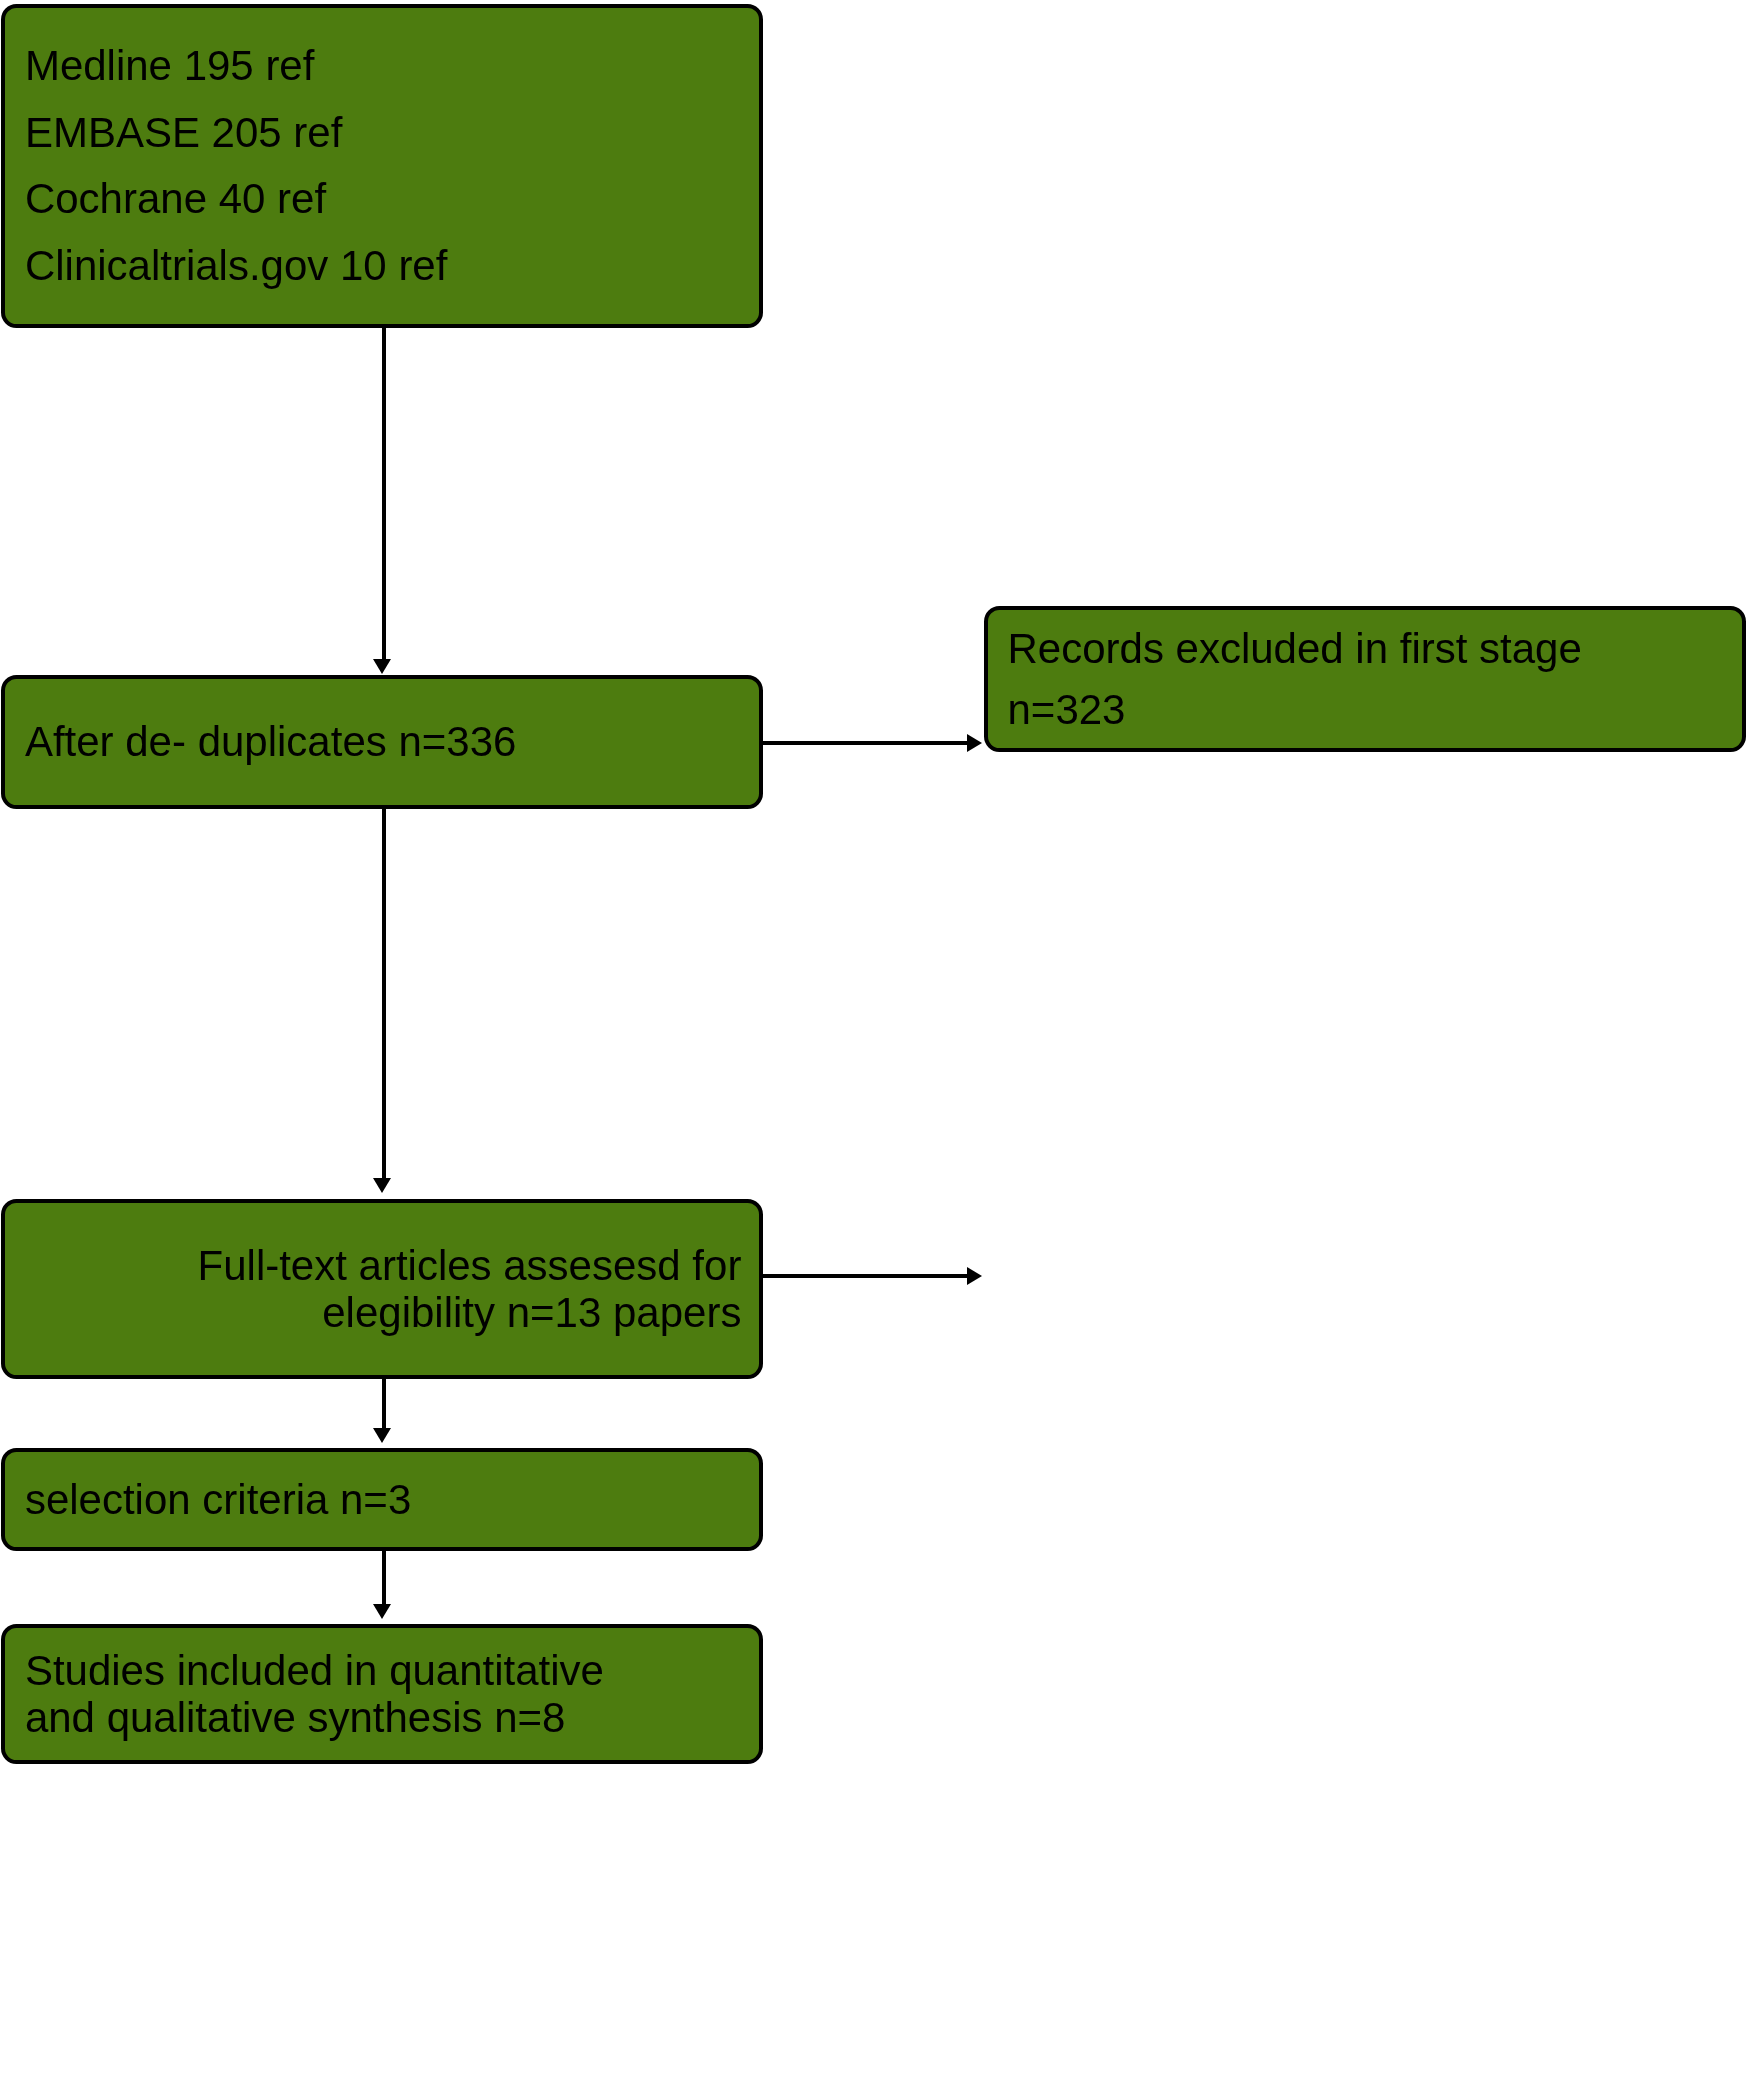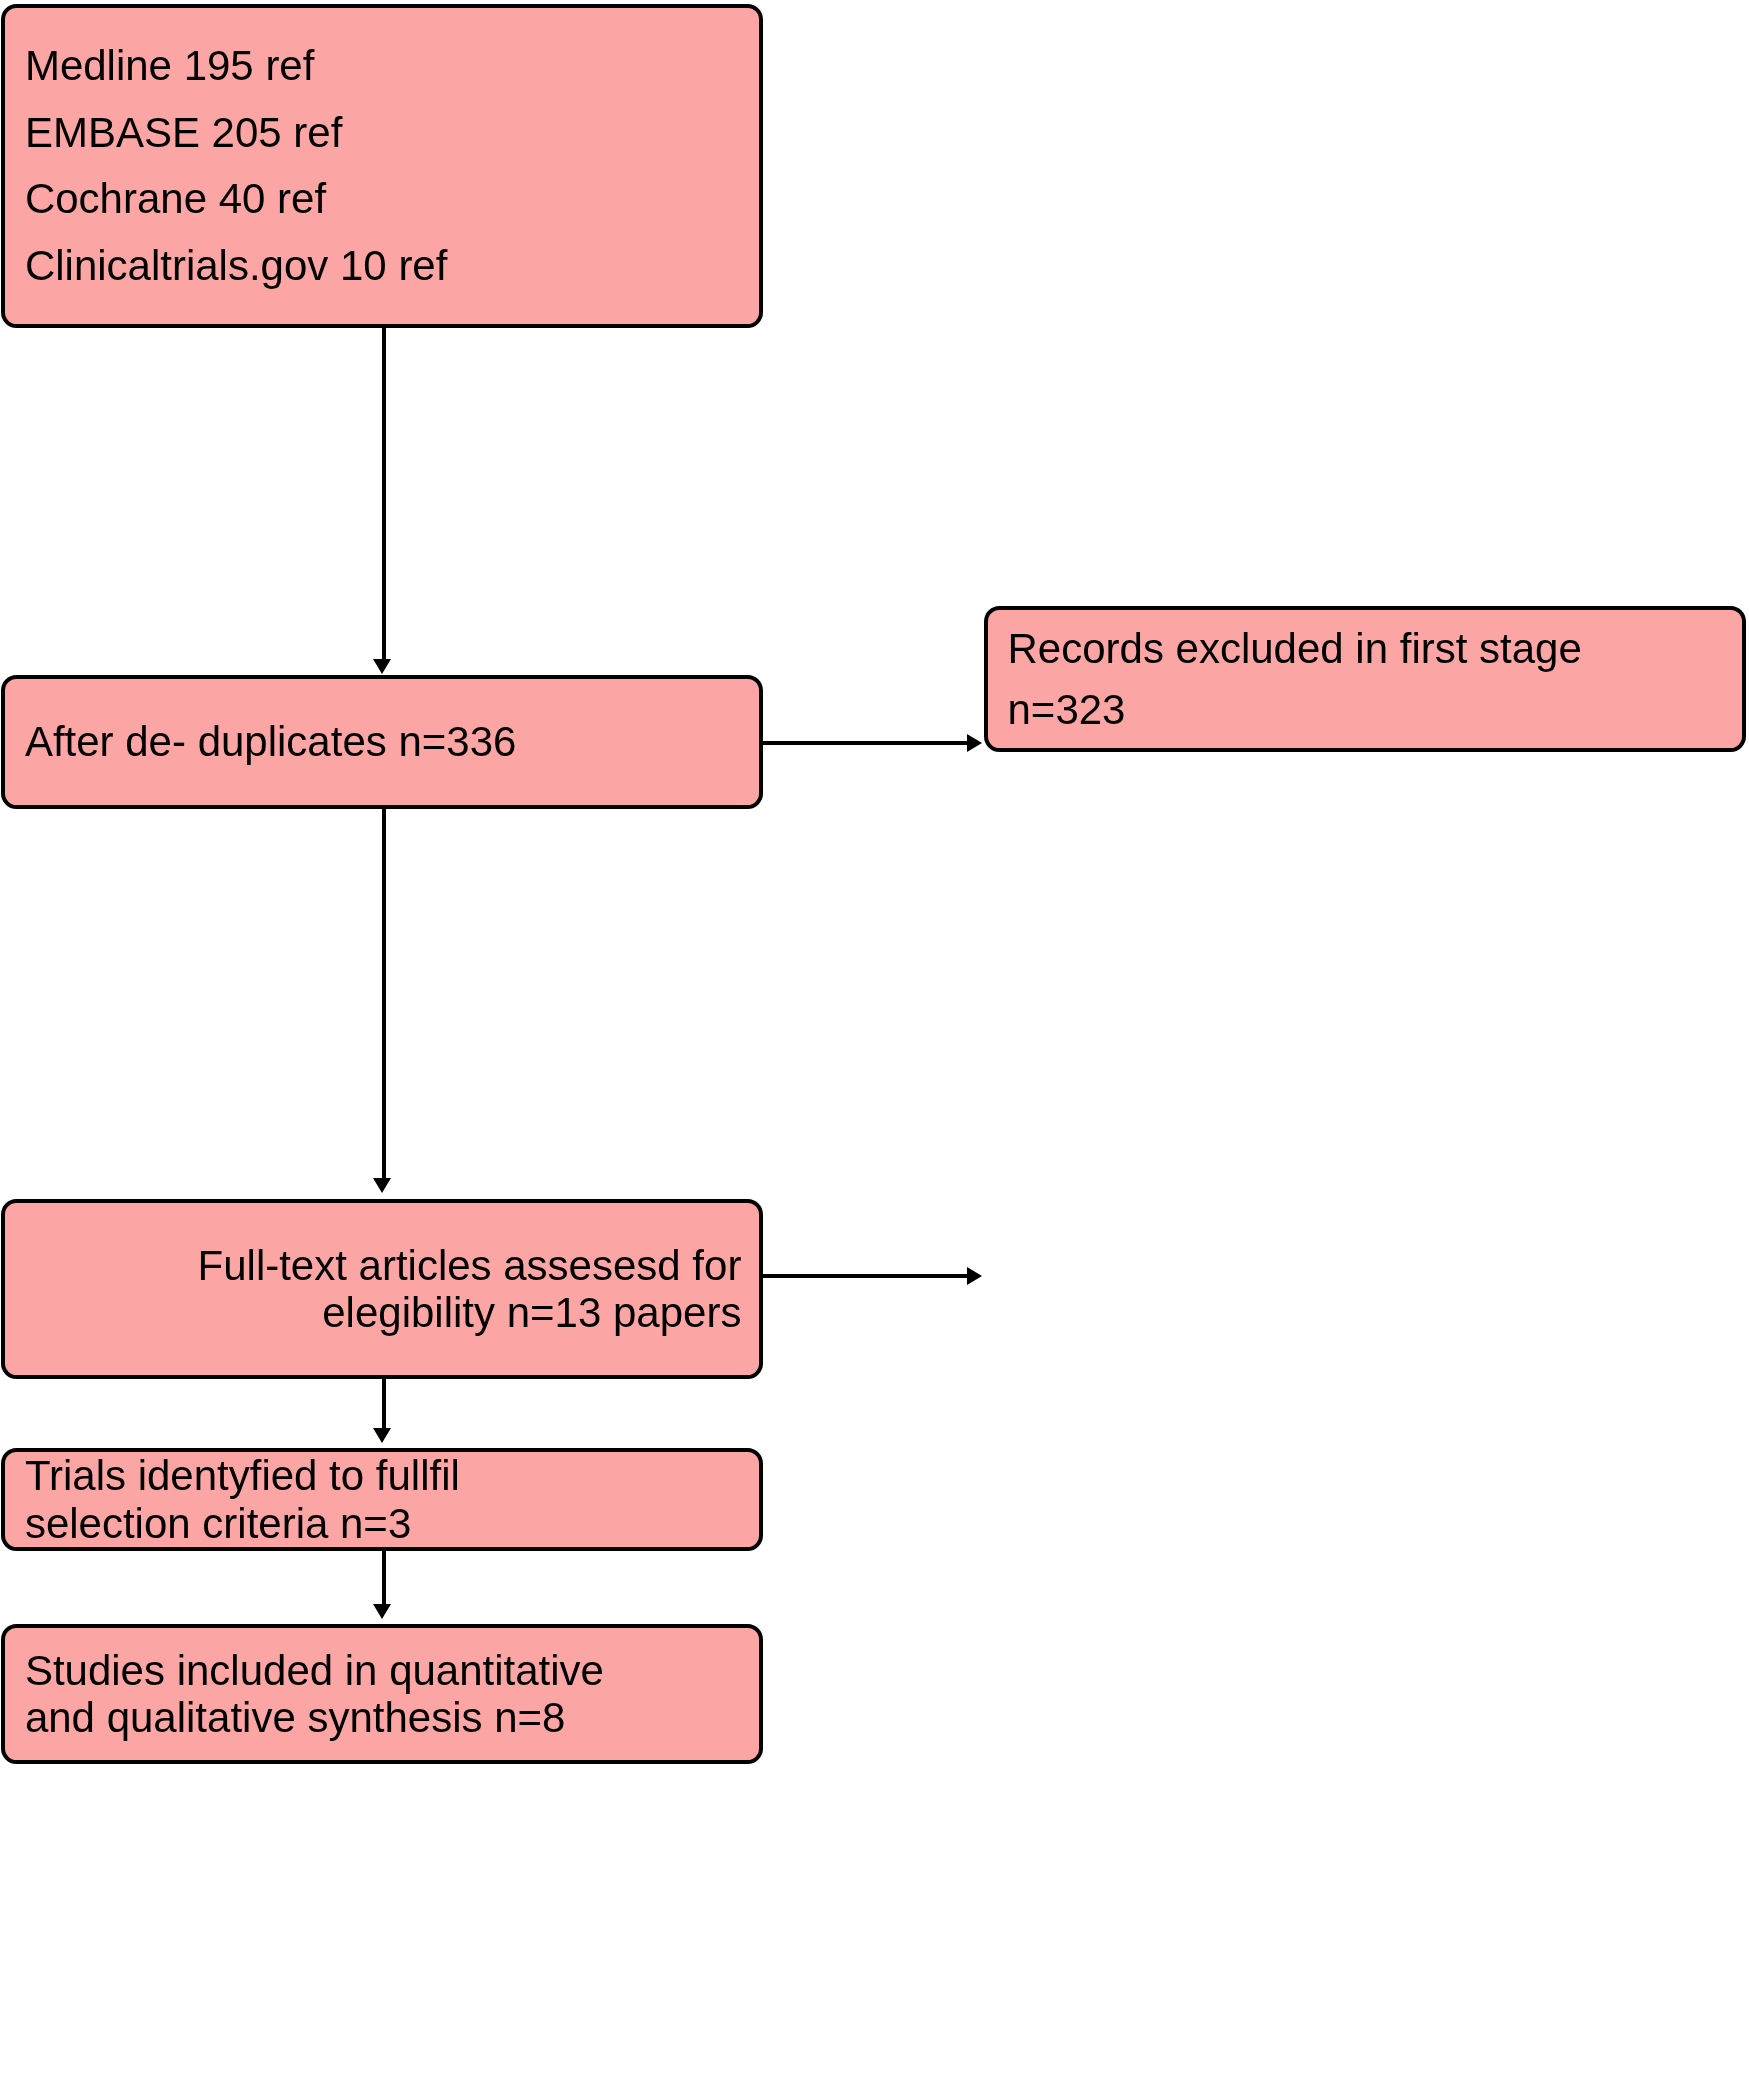--- a/index.html
+++ b/index.html
@@ -15,21 +15,21 @@
   #diagram {
     position: relative;
     width: 1750px;
     height: 2097px;
     background: #ffffff;
     overflow: hidden;
   }
   .node {
     position: absolute;
     box-sizing: border-box;
-    background: #fca5a5;
+    background: #4d7c0f;
     border: 4.2px solid #000000;
     border-radius: 15.4px;
     padding: 15.4px 18px 15.4px 19.5px;
     display: flex;
     flex-direction: column;
     justify-content: center;
   }
   .node .line {
     font-size: 42px;
     line-height: 1.12;
@@ -135,21 +135,20 @@
   </div>
 
   <div class="hline e2-h"></div>
   <div class="arrow-right e2-a"></div>
 
 
   <div class="vline c3-v"></div>
   <div class="arrow-down c3-a"></div>
 
   <div class="node trials">
-    <div class="line">Trials identyfied to fullfil</div>
     <div class="line">selection criteria n=3</div>
   </div>
 
   <div class="vline c4-v"></div>
   <div class="arrow-down c4-a"></div>
 
   <div class="node included">
     <div class="line">Studies included in quantitative</div>
     <div class="line">and qualitative synthesis n=8</div>
   </div>

